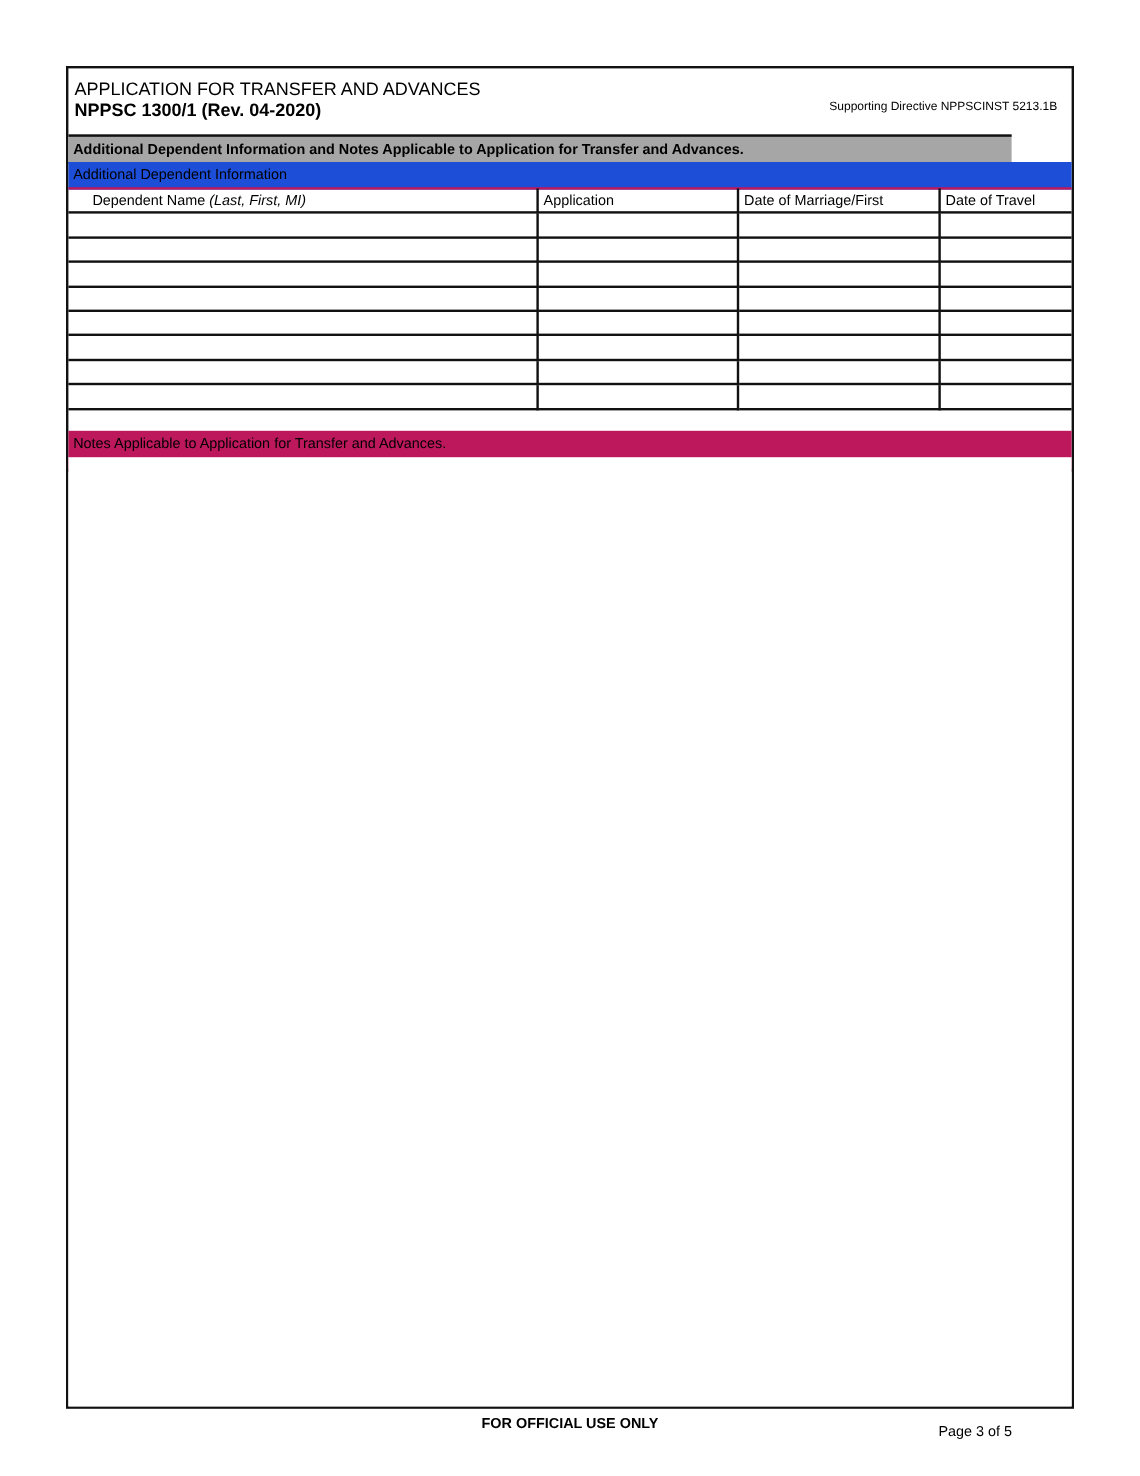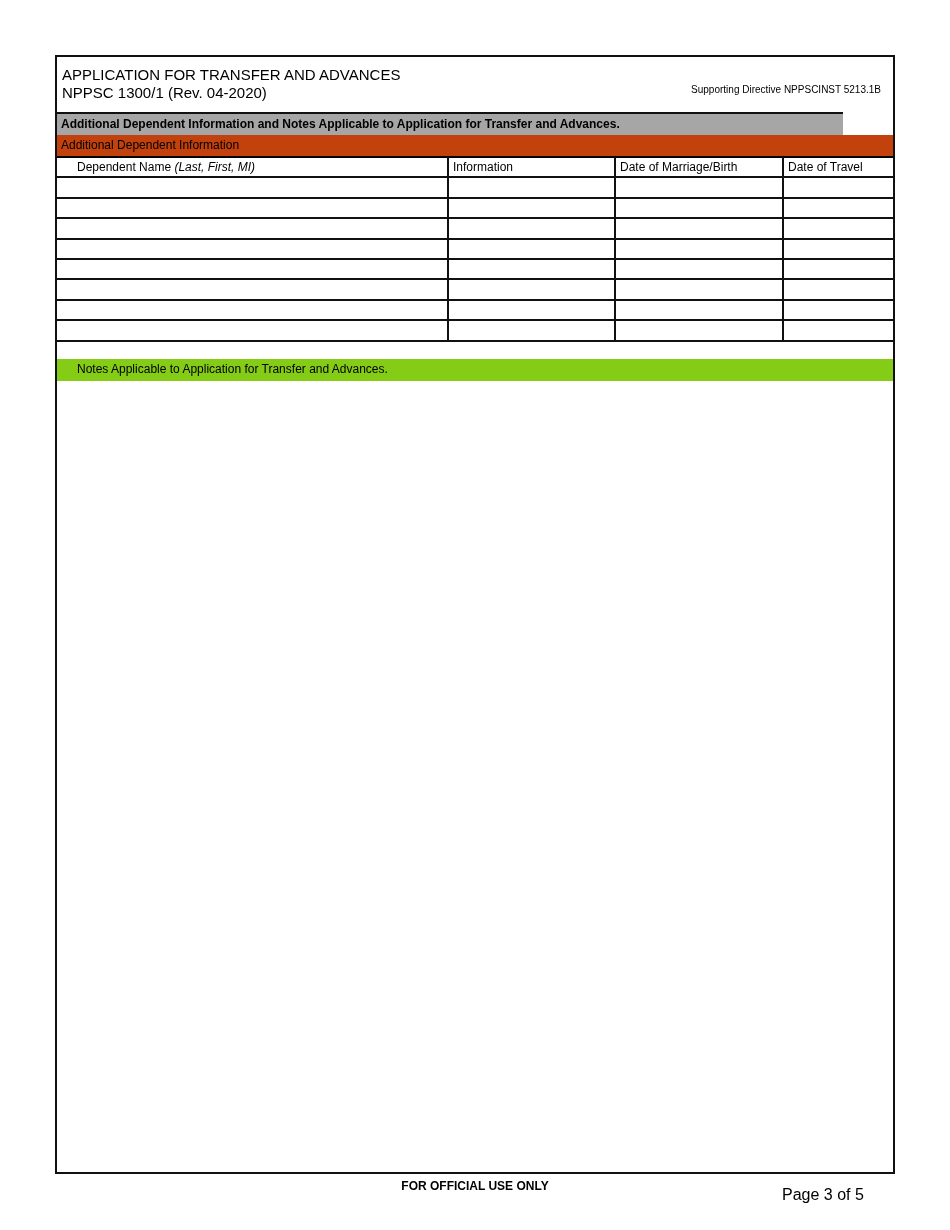--- a/index.html
+++ b/index.html
@@ -3,55 +3,55 @@
 <meta charset="utf-8">
 <style>
   html, body { margin: 0; padding: 0; background: #ffffff; }
   body { width: 950px; height: 1230px; position: relative; font-family: "Liberation Sans", sans-serif; color: #000; }
   .frame {
     position: absolute; left: 55px; top: 55px; width: 836px; height: 1115px;
     border: 2px solid #111; box-sizing: content-box;
   }
   .hdr { position: absolute; left: 0; top: 0; width: 836px; height: 39px; }
   .title { position: absolute; left: 5px; top: 9px; font-size: 15px; }
-  .formno { position: absolute; left: 5px; top: 27px; font-size: 15px; font-weight: normal; }
+  .formno { position: absolute; left: 5px; top: 27px; font-size: 15px; font-weight: bold; }
   .directive { position: absolute; right: 12px; top: 27px; font-size: 10px; }
   .sec-dark {
     position: absolute; left: 0; top: 55px; width: 786px; height: 21px;
     background: #a6a6a6; border-top: 2px solid #111; border-bottom: 1px solid #111;
     font-size: 12px; font-weight: bold; line-height: 21px; padding-left: 4px; box-sizing: border-box; height: 24px;
   }
   .sec-light {
     position: absolute; left: 0; top: 78px; width: 836px; height: 23px;
-    background: #c2410c; border-bottom: 2px solid #000000;
+    background: #1d4ed8; border-bottom: 2px solid #be185d;
     font-size: 12px; line-height: 21px; padding-left: 4px; box-sizing: border-box;
   }
   table.dep {
     position: absolute; left: 0; top: 100px; width: 836px; border-collapse: collapse; table-layout: fixed;
   }
   table.dep td, table.dep th {
     border: 1px solid #111; border-width: 0 2px 2px 0; height: 20.4px; padding: 0 4px;
     font-size: 12px; font-weight: normal; text-align: left; box-sizing: border-box;
   }
   table.dep tr td:last-child, table.dep tr th:last-child { border-right: 0; }
   table.dep th.name { padding-left: 20px; }
   .notes-hdr {
     position: absolute; left: 0; top: 302px; width: 836px; height: 34px;
-    background: #84cc16; border-bottom: 2px solid #111;
-    font-size: 12px; line-height: 20px; padding-left: 20px; box-sizing: border-box;
+    background: #be185d; border-bottom: 2px solid #111;
+    font-size: 12px; line-height: 20px; padding-left: 4px; box-sizing: border-box;
   }
   .notes-area {
     position: absolute; left: 0; top: 324px; width: 836px; height: 791px; background: #fff;
   }
   .footer-center {
     position: absolute; left: 0; width: 950px; top: 1179px; text-align: center;
     font-size: 12px; font-weight: bold; line-height: 14px;
   }
   .footer-center div { width: 950px; text-align: center; padding-right: 0; }
-  .page-num { position: absolute; left: 782px; top: 1186px; font-size: 16px; }
+  .page-num { position: absolute; left: 782px; top: 1186px; font-size: 12px; }
 </style>
 </head>
 <body>
 
 <div class="frame">
   <div class="hdr">
     <div class="title">APPLICATION FOR TRANSFER AND ADVANCES</div>
     <div class="formno">NPPSC 1300/1 (Rev. 04-2020)</div>
     <div class="directive">Supporting Directive NPPSCINST 5213.1B</div>
   </div>
@@ -62,22 +62,22 @@
   <table class="dep">
     <colgroup>
       <col style="width:391px">
         <col style="width:167px">
         <col style="width:168px">
         <col style="width:110px">
     </colgroup>
     <tbody>
         <tr>
       <th class="name"><span>Dependent Name </span><i>(Last, First, MI)</i></th>
-      <th>Information</th>
-      <th>Date of Marriage/Birth</th>
+      <th>Application</th>
+      <th>Date of Marriage/First</th>
       <th>Date of Travel</th>
     </tr>
     <tr>
       <td></td>
       <td></td>
       <td></td>
       <td></td>
     </tr>
     <tr>
       <td></td>

